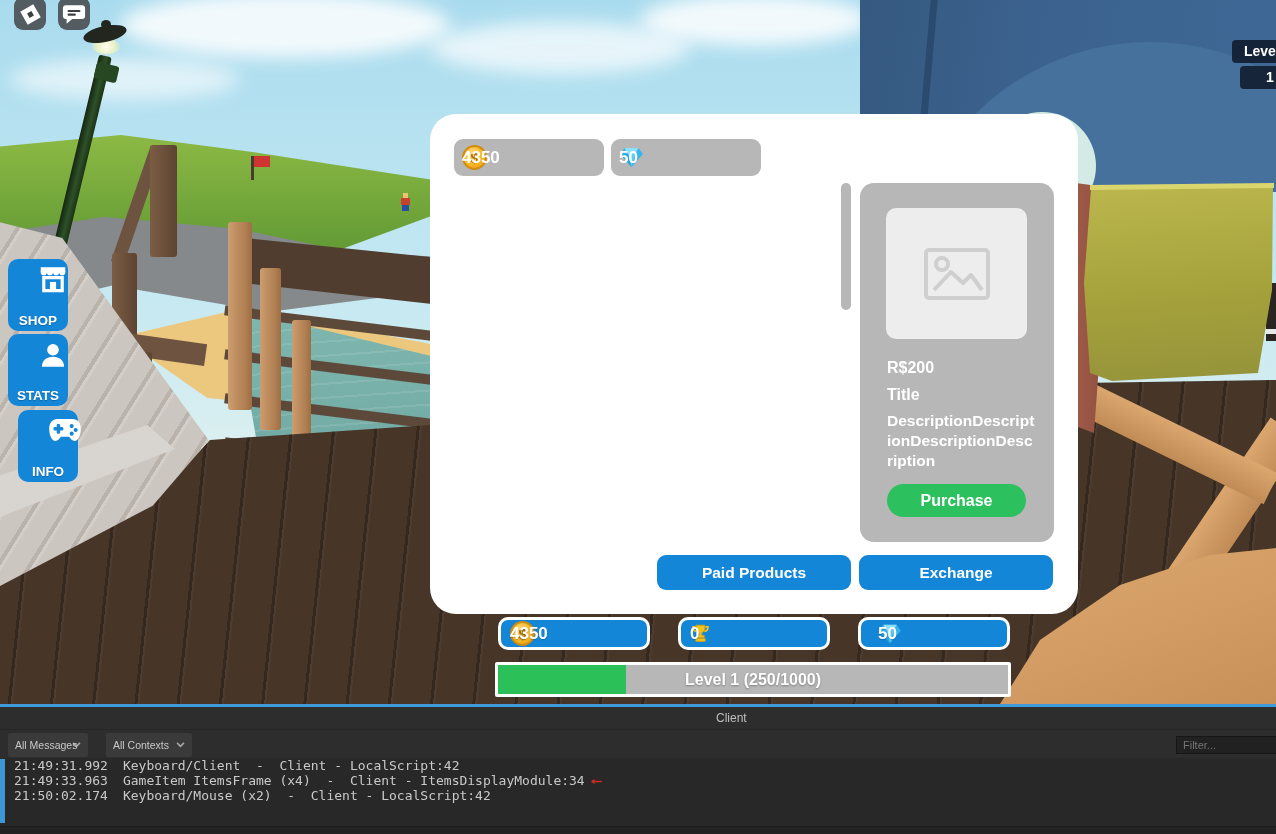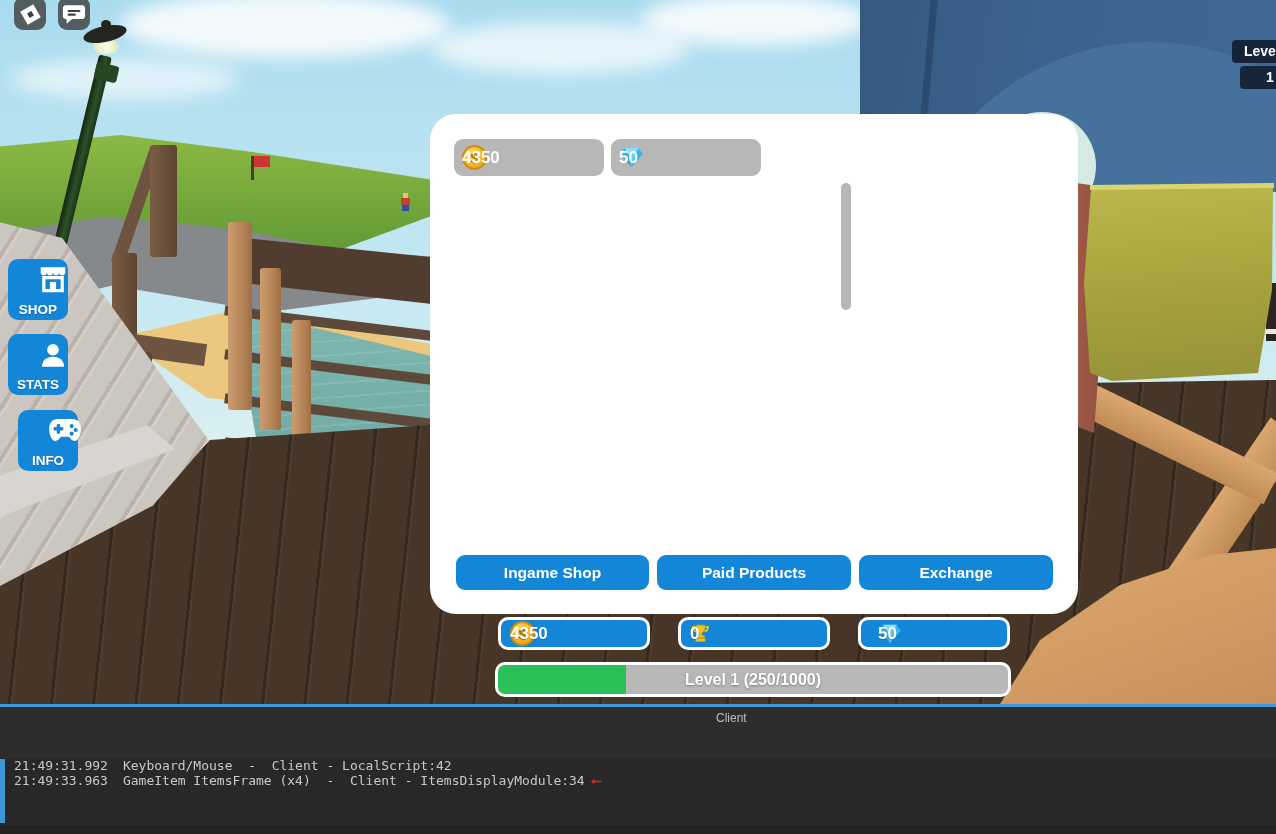--- a/index.html
+++ b/index.html
@@ -97,21 +97,21 @@
   .ticon-rbx{left:14px;} .ticon-chat{left:58px;}
   .rbx-logo{left:9px;top:10px;width:15px;height:15px;background:#fff;transform:rotate(-30deg);}
   .rbx-hole{left:5px;top:5px;width:5px;height:5px;background:#3e4042;}
   .chat-svg{left:4px;top:6px;}
 
   .lb-badge{background:rgba(16,26,43,.88);border-radius:4px;color:#fff;font-weight:bold;
             font-size:14px;line-height:23px;height:23px;white-space:nowrap;}
   .lb1{left:1232px;top:40px;width:70px;padding-left:12px;}
   .lb2{left:1240px;top:66px;width:62px;padding-left:26px;}
 
-  .sbtn{left:8px;width:60px;height:61px;border-radius:10px;background:#1486d8;cursor:pointer;}
+  .sbtn{left:8px;width:60px;height:72px;border-radius:10px;background:#1486d8;cursor:pointer;}
   .sbtn .icn{left:0;right:0;top:7px;text-align:center;}
   .sbtn .lbl{left:0;right:0;bottom:3px;text-align:center;color:#fff;font-weight:bold;font-size:13.5px;
              text-shadow:0 1px 1px rgba(0,0,0,.25);}
   .sb-shop{top:259px;} .sb-stats{top:334px;} .sb-info{top:410px;margin-left:10px;}
 
   
   .modal{left:430px;top:114px;width:648px;height:500px;background:#fff;border-radius:26px;}
   .mpill{top:25px;width:150px;height:37px;background:#b7b7b7;border-radius:9px;
          display:flex;align-items:center;padding:0 8px;position:absolute;}
   .mpill .val{flex:1;text-align:center;color:#fff;font-weight:bold;font-size:17px;}
@@ -136,21 +136,21 @@
            cursor:pointer;}
   .tab{top:441px;height:35px;border-radius:9px;background:#1486d8;color:#fff;font-weight:bold;
        font-size:15.5px;display:flex;align-items:center;justify-content:center;cursor:pointer;}
   .tab1{left:26px;width:193px;} .tab2{left:227px;width:194px;} .tab3{left:429px;width:194px;}
 
   
   .hpill{top:617px;width:152px;height:33px;border:3px solid #fff;border-radius:10px;background:#1486d8;
          display:flex;align-items:center;gap:7px;padding-left:9px;color:#fff;font-weight:bold;font-size:17px;
          text-shadow:0 1px 1px rgba(0,0,0,.2);}
   .hp1{left:498px;} .hp2{left:678px;} .hp3{left:858px;padding-left:17px;}
-  .lvlbar{left:495px;top:662px;width:516px;height:35px;border:3px solid #fff;border-radius:10px;
+  .lvlbar{left:495px;top:662px;width:516px;height:35px;border:3px solid #fff;border-radius:2px;
           background:#b7b7b7;overflow:hidden;}
   .lvlfill{left:0;top:0;bottom:0;width:25%;background:#2bc158;}
   .lvltext{inset:0;display:flex;align-items:center;justify-content:center;color:#fff;font-weight:bold;
            font-size:16px;text-shadow:0 1px 2px rgba(0,0,0,.3);}
 
   
   .divider{left:0;top:704px;width:1276px;height:3px;background:#3e9ad9;}
   .output{left:0;top:707px;width:1276px;height:127px;background:#2d2d2d;}
   .out-title{left:716px;top:4px;color:#bfbfbf;font-size:12px;}
   .out-toolbar{left:0;top:22px;width:1276px;height:30px;border-top:1px solid #272727;}
@@ -300,22 +300,34 @@
           <polygon points="14,23 1,8 6,1 22,1 27,8" fill="#35b5ec"></polygon>
           <polygon points="6,1 22,1 18,8 10,8" fill="#8fe0fb"></polygon>
           <polygon points="10,8 18,8 14,23" fill="#5ccdf5"></polygon>
           <polygon points="1,8 10,8 14,23" fill="#2496cc" opacity=".5"></polygon>
         </svg>
         <span class="val">50</span>
       </div>
 
       <div class="scrollbar"></div>
 
-
-      <div class="tab tab1">Ingame Shop</div>
+      <div class="card">
+        <div class="card-img">
+          <svg width="66" height="52" viewBox="0 0 66 52">
+            <rect x="2" y="2" width="62" height="48" rx="3" fill="none" stroke="#cfcfcf" stroke-width="4"></rect>
+            <circle cx="18" cy="16" r="6" fill="none" stroke="#cfcfcf" stroke-width="4"></circle>
+            <path d="M10 42 L27 24 L39 35 L47 27 L58 42" fill="none" stroke="#cfcfcf" stroke-width="4" stroke-linejoin="round"></path>
+          </svg>
+        </div>
+        <div class="card-price">R$200</div>
+        <div class="card-title">Title</div>
+        <div class="card-desc">DescriptionDescriptionDescriptionDescription</div>
+        <div class="buy-btn">Purchase</div>
+      </div>
+
       <div class="tab tab3">Exchange</div>
       <div class="tab tab2">Paid Products</div>
     </div>
 
     <div class="hpill hp1">
       <div class="coin"></div>
       <span>4350</span>
     </div>
     <div class="hpill hp2">
       <svg width="21" height="21" viewBox="0 0 24 24">
@@ -337,20 +349,36 @@
 
     <div class="lvlbar">
       <div class="lvlfill" style="width: 25%;"></div>
       <div class="lvltext">Level 1 (250/1000)</div>
     </div>
   </div>
 
   <div class="divider"></div>
   <div class="output">
     <div class="out-title">Client</div>
+    <div class="out-toolbar">
+      <div class="dd dd1">
+        <span>All Messages</span>
+        <svg width="9" height="6" viewBox="0 0 10 7">
+          <path d="M1 1l4 4 4-4" fill="none" stroke="#a8a8a8" stroke-width="1.8"></path>
+        </svg>
+      </div>
+      <div class="dd dd2">
+        <span>All Contexts</span>
+        <svg width="9" height="6" viewBox="0 0 10 7">
+          <path d="M1 1l4 4 4-4" fill="none" stroke="#a8a8a8" stroke-width="1.8"></path>
+        </svg>
+      </div>
+      <input class="filter-box" readonly="" placeholder="Filter..." style="">
+    </div>
     <div class="out-logs">
       <div class="sel-stripe"></div>
-      <div class="log-line"><span class="t">21:49:31.992</span><span class="m">Keyboard/Mouse  -  Client - LocalScript:42</span><span class="arrow"></span></div>
+      <div class="log-line"><span class="t">21:49:31.992</span><span class="m">Keyboard/Client  -  Client - LocalScript:42</span><span class="arrow"></span></div>
       <div class="log-line"><span class="t">21:49:33.963</span><span class="m">GameItem ItemsFrame (x4)  -  Client - ItemsDisplayModule:34</span><span class="arrow">←</span></div>
+      <div class="log-line"><span class="t">21:50:02.174</span><span class="m">Keyboard/Mouse (x2)  -  Client - LocalScript:42</span><span class="arrow"></span></div>
     </div>
     <div class="out-bottom"></div>
   </div>
 </div>
 
 </body></html>

